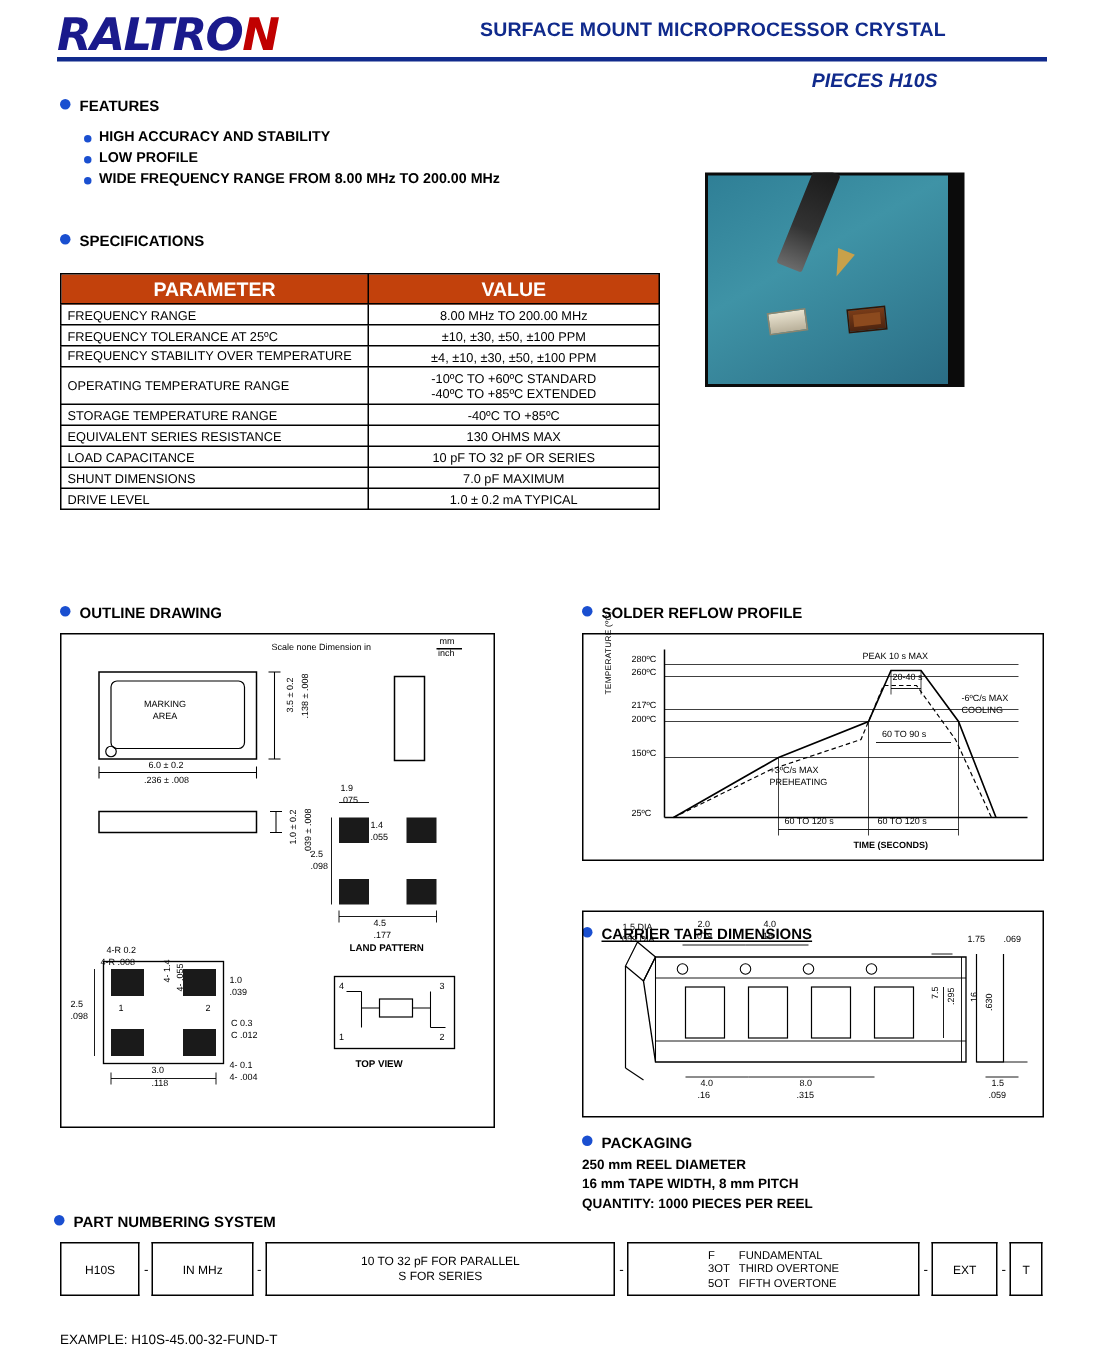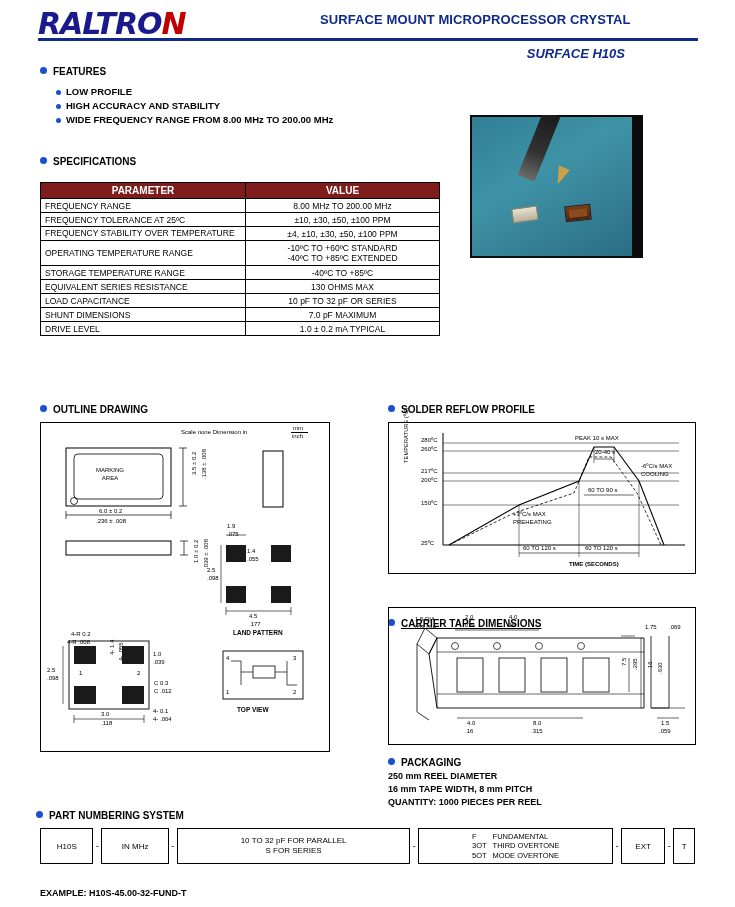--- a/index.html
+++ b/index.html
@@ -70,22 +70,22 @@
   ul { margin: 0; padding: 0; }
 
   
   .spec-table {
     position: absolute; left: 40px; top: 182px;
     width: 400px;
     border-collapse: collapse;
     font-size: 8.5px;
   }
   .spec-table th {
-    background: #7f1d1d; color: #fff;
-    font-size: 10px; font-weight: bold;
+    background: #c2410c; color: #fff;
+    font-size: 13px; font-weight: bold;
     border: 1px solid #000;
     padding: 2px 0;
   }
   .spec-table td {
     border: 1px solid #000;
     padding: 1.5px 4px;
     height: 14px;
   }
   .spec-table td.p { width: 205px; }
   .spec-table td.v { text-align: center; }
@@ -158,42 +158,42 @@
   .pn-table td {
     border: 1px solid #000;
     padding: 3px 2px;
     vertical-align: middle;
   }
   .pn-table .hdr { font-size: 8px; height: 22px; }
   .pn-table .val { height: 34px; }
   .pn-table .sep { border: none; width: 9px; font-size: 9px; }
   .example {
     position: absolute; left: 40px; top: 888px;
-    font-size: 9px; font-weight: bold;
+    font-size: 9px; font-weight: normal;
   }
 
   .pkg-text { position: absolute; font-size: 9px; font-weight: bold; }
   svg { display: block; }
 </style>
 </head>
 <body>
 
 <div class="page">
 
   <div class="header">
     <div class="logo"><span>RALTRO<span style="color:#c00000">N</span></span></div>
     <div class="header-title">SURFACE MOUNT MICROPROCESSOR CRYSTAL</div>
     <div class="header-rule"></div>
   </div>
-  <div class="series">SURFACE  H10S</div>
+  <div class="series">PIECES  H10S</div>
 
   <div class="sec-head" style="left:40px; top:66px;">FEATURES</div>
   <ul class="bullets">
+    <li>HIGH ACCURACY AND STABILITY</li>
     <li>LOW PROFILE</li>
-    <li>HIGH ACCURACY AND STABILITY</li>
     <li>WIDE FREQUENCY RANGE FROM 8.00 MHz TO 200.00 MHz</li>
   </ul>
 
   <div class="photo">
     <div class="teal"></div>
     <div class="pen"></div>
     <div class="tip"></div>
     <div class="chip1"></div>
     <div class="chip2"></div>
   </div>
@@ -468,21 +468,21 @@
       <td class="val">
         <div style="display:flex; justify-content:center; gap:6px; font-size:7.5px; line-height:1.25; text-align:left;">
           <div>
             <div>F</div>
             <div>3OT</div>
             <div>5OT</div>
           </div>
           <div>
             <div>FUNDAMENTAL</div>
             <div>THIRD OVERTONE</div>
-            <div>MODE OVERTONE</div>
+            <div>FIFTH OVERTONE</div>
           </div>
         </div>
       </td>
       <td class="sep">-</td>
       <td class="val">EXT</td>
       <td class="sep">-</td>
       <td class="val">T</td>
     </tr>
   </tbody>
     </table>

